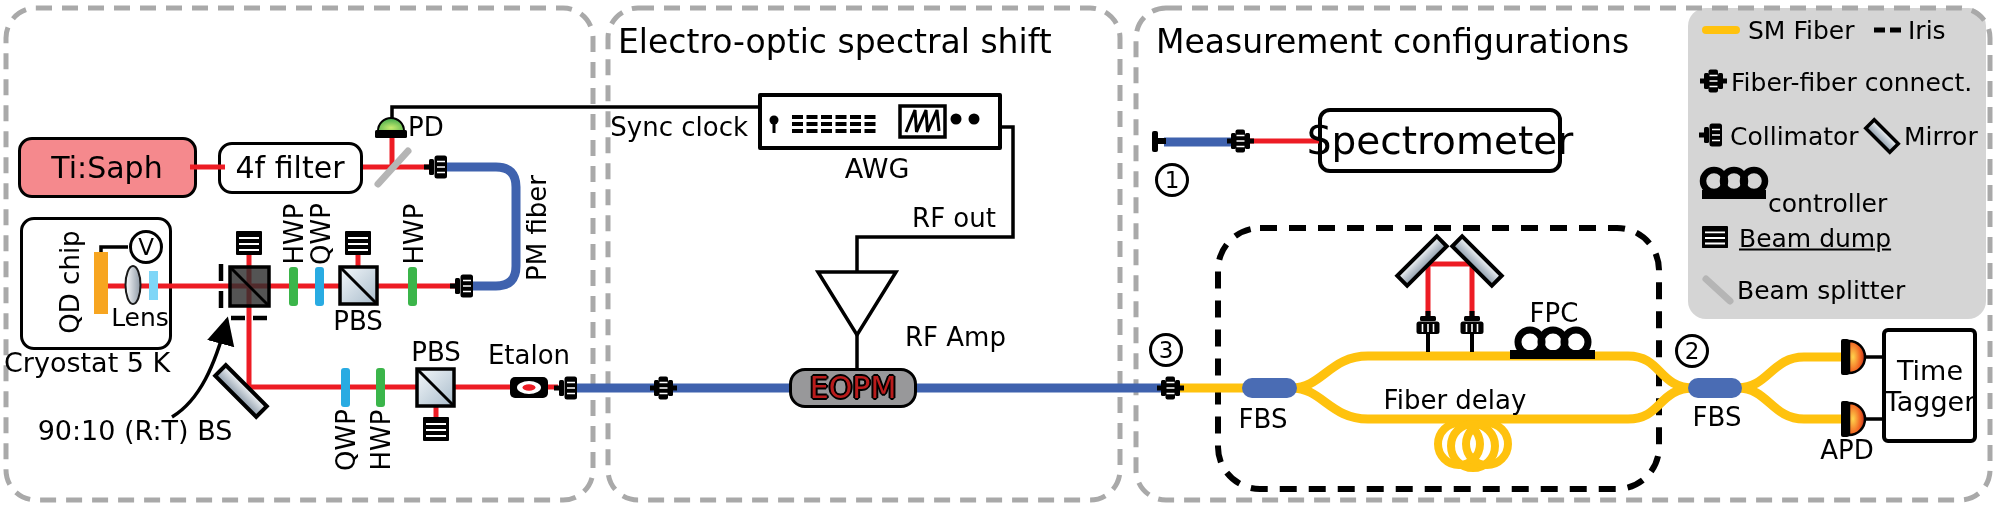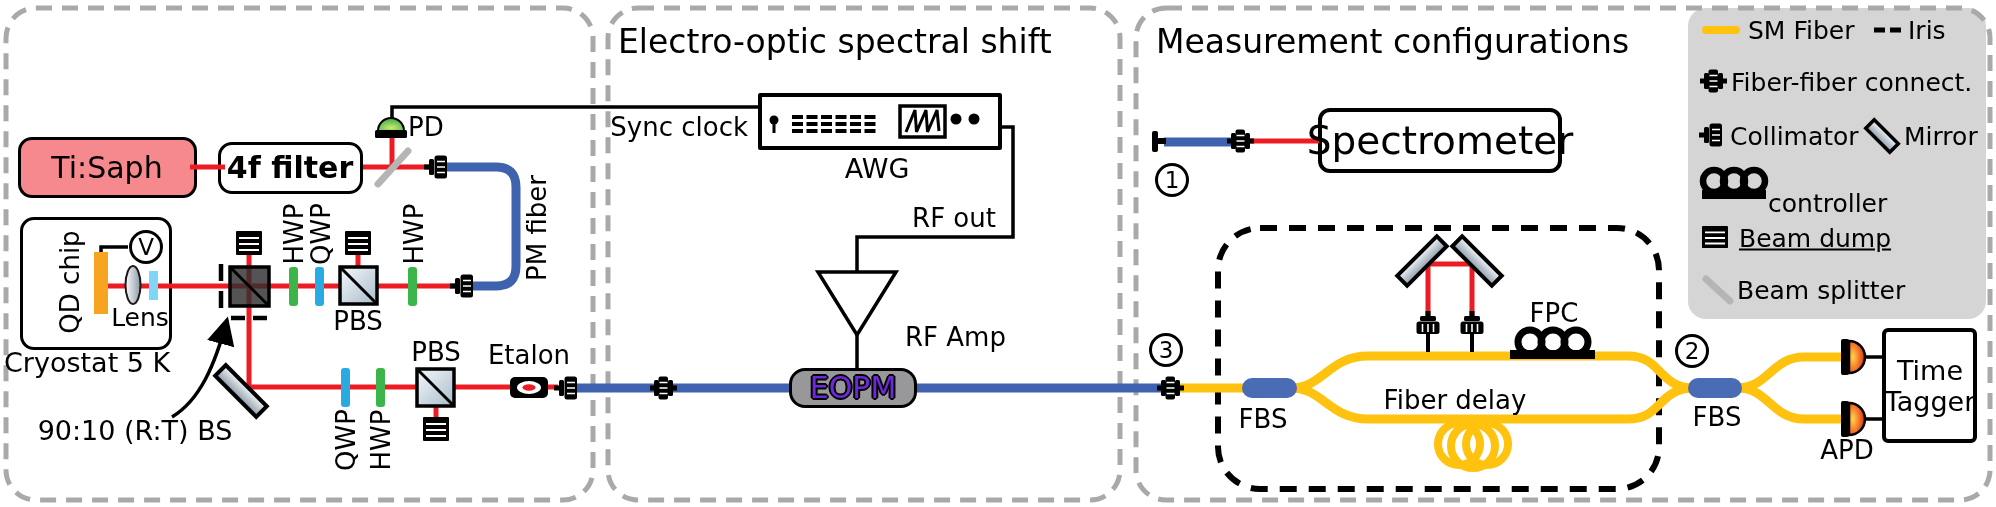--- a/index.html
+++ b/index.html
@@ -10,21 +10,21 @@
   .rot{transform:translate(-50%,-50%) rotate(-90deg);}
   .rgt{transform:translate(-100%,-50%);}
   .lft{transform:translate(0,-50%);} .fs25{font-size:25px;} .fs26{font-size:26px;}
   .fs27{font-size:27px;} .fs29{font-size:39px;} .fs30{font-size:30px;}
   .fs33{font-size:33px;} .fs35{font-size:35px;}
   .box{position:absolute;background:#fff;border:3.5px solid #000;border-radius:14px;box-sizing:border-box;}
   .legendbox{position:absolute;background:#D5D5D5;border-radius:18px;}
   .numcirc{position:absolute;width:34px;height:34px;box-sizing:border-box;border:3.5px solid #000;
            border-radius:50%;background:#fff;display:flex;align-items:center;justify-content:center;
            font-size:23px;transform:translate(-50%,-50%);}
-  .eopmtxt{color:#6d28d9;text-shadow:-2px 0 0 #000,2px 0 0 #000,0 -2px 0 #000,0 2px 0 #000,
+  .eopmtxt{color:#b91c1c;text-shadow:-2px 0 0 #000,2px 0 0 #000,0 -2px 0 #000,0 2px 0 #000,
            -1px -1px 0 #000,1px 1px 0 #000,-1px 1px 0 #000,1px -1px 0 #000;}
   .ttbox{display:flex;flex-direction:column;align-items:center;justify-content:center;line-height:1.15;}
   svg{position:absolute;left:0;top:0;}
 </style>
 </head>
 <body>
 
 <div class="canvas">
 
   <div class="box" style="left:18px;top:137px;width:179px;height:61px;background:#F5898D;"></div>
@@ -260,21 +260,21 @@
         <path d="M3,7 H23 M3,13 H23 M3,19 H23" stroke="#fff" stroke-width="2"></path>
       </g>
       <path d="M1706,279 L1730,301" stroke="#B5B5B5" stroke-width="7" stroke-linecap="round"></path>
     </g>
   </svg>
 
   <div class="lbl fs33" style="left:618px;top:22px;">Electro-optic spectral shift</div>
   <div class="lbl fs33" style="left:1156px;top:22px;">Measurement configurations</div>
 
   <div class="lbl fs30 ctr" style="left:107px;top:167px;">Ti:Saph</div>
-  <div class="lbl fs30 ctr" style="left:290px;top:167px;font-weight:bold;">4f filter</div>
+  <div class="lbl fs30 ctr" style="left:290px;top:167px;">4f filter</div>
   <div class="lbl fs26 lft" style="left:408px;top:127px;text-align:center;">PD</div>
   <div class="lbl fs26 rot" style="left:537px;top:228px;">PM fiber</div>
   <div class="lbl fs26 rot" style="left:294px;top:234px;">HWP</div>
   <div class="lbl fs26 rot" style="left:321px;top:234px;">QWP</div>
   <div class="lbl fs26 ctr" style="left:358px;top:321px;">PBS</div>
   <div class="lbl fs26 rot" style="left:414px;top:234px;">HWP</div>
   <div class="lbl fs26 rot" style="left:70px;top:282px;">QD chip</div>
   <div class="lbl fs25 ctr" style="left:140px;top:317px;">Lens</div>
   <div class="numcirc" style="left:146px;top:247px;">
     <span>V</span>

